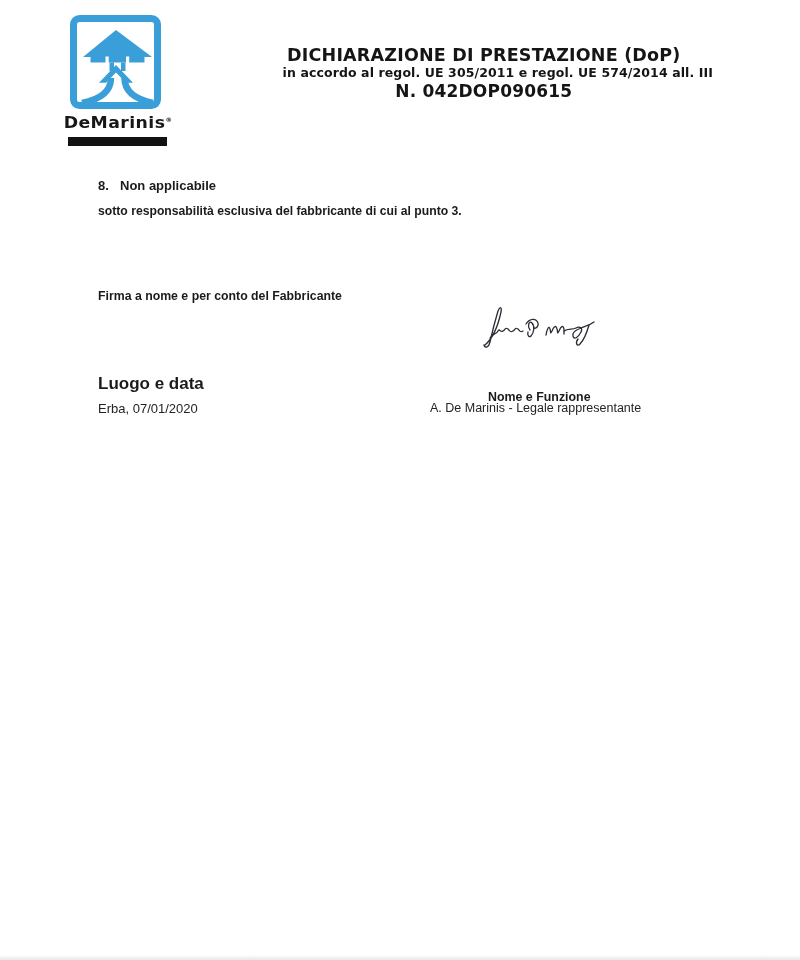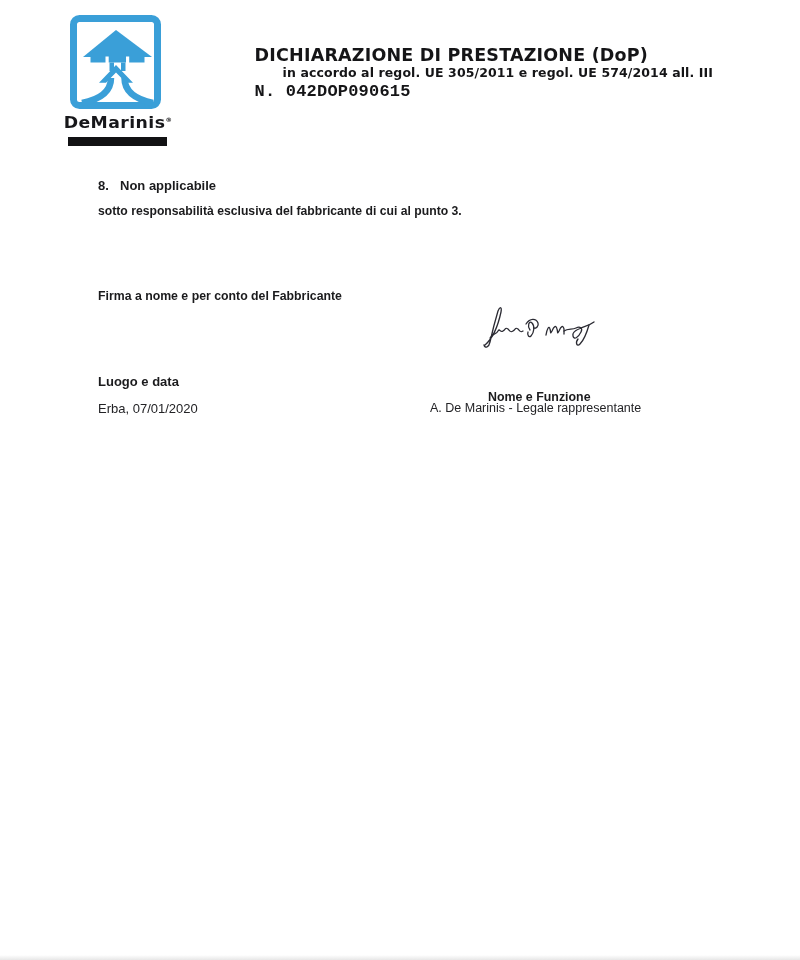--- a/index.html
+++ b/index.html
@@ -19,39 +19,39 @@
     font-family:"DejaVu Sans", sans-serif; font-weight:bold;
     font-size:16px; color:#17171a; letter-spacing:0.4px;
     transform:scaleX(1.08); transform-origin:center;
     white-space:nowrap;
   }
   .logo-wordmark sup { font-size:6px; vertical-align:super; }
   .logo-bar { left:68px; top:137px; width:99px; height:8.5px; background:#121214; }
 
   
   .dop-header {
-    right:87px; top:45px; text-align:left;
+    right:87px; top:45px; text-align:center;
     font-family:"DejaVu Sans", sans-serif; font-weight:bold; color:#151517;
   }
   .dop-title   { font-size:17.5px; line-height:20px; letter-spacing:0.2px; white-space:nowrap; }
   .dop-subtitle{ font-size:12.5px; line-height:16px; letter-spacing:0.1px; white-space:nowrap;padding-left:28px; }
-  .dop-number  { font-size:17px;  line-height:21px; letter-spacing:0.2px; white-space:nowrap;font-family:Liberation Mono, monospace; }
+  .dop-number  { font-size:17px;  line-height:21px; letter-spacing:0.2px; white-space:nowrap; }
 
   
   .item8 { left:98px; top:178px; font-weight:bold; font-size:13px; display:flex; }
   .item8 .num { width:22px; }
   .paragraph {
     left:98px; top:203px; width:650px;
     font-weight:bold; font-size:12.2px; line-height:16.3px;
   }
   .firma-caption { left:98px; top:276px; font-weight:bold; font-size:12.3px;margin-top:13px; }
 
   .signature { left:477px; top:299px; }
 
-  .label-place { left:98px;  top:374px; font-weight:bold; font-size:13px; }
+  .label-place { left:98px;  top:374px; font-weight:bold; font-size:17px; }
   .label-name  { left:488px; top:374px; font-weight:bold; font-size:12.4px;margin-top:16px; }
   .value-place { left:98px;  top:401px; font-size:13px; color:#232326; }
   .value-name  { left:430px; top:401px; font-size:12.5px; color:#232326;text-align:right; }
 
   .scan-edge {
     left:0; right:0; bottom:0; height:5px;
     background:linear-gradient(#ffffff, #e7e7e7);
   }
 </style>
 </head>

